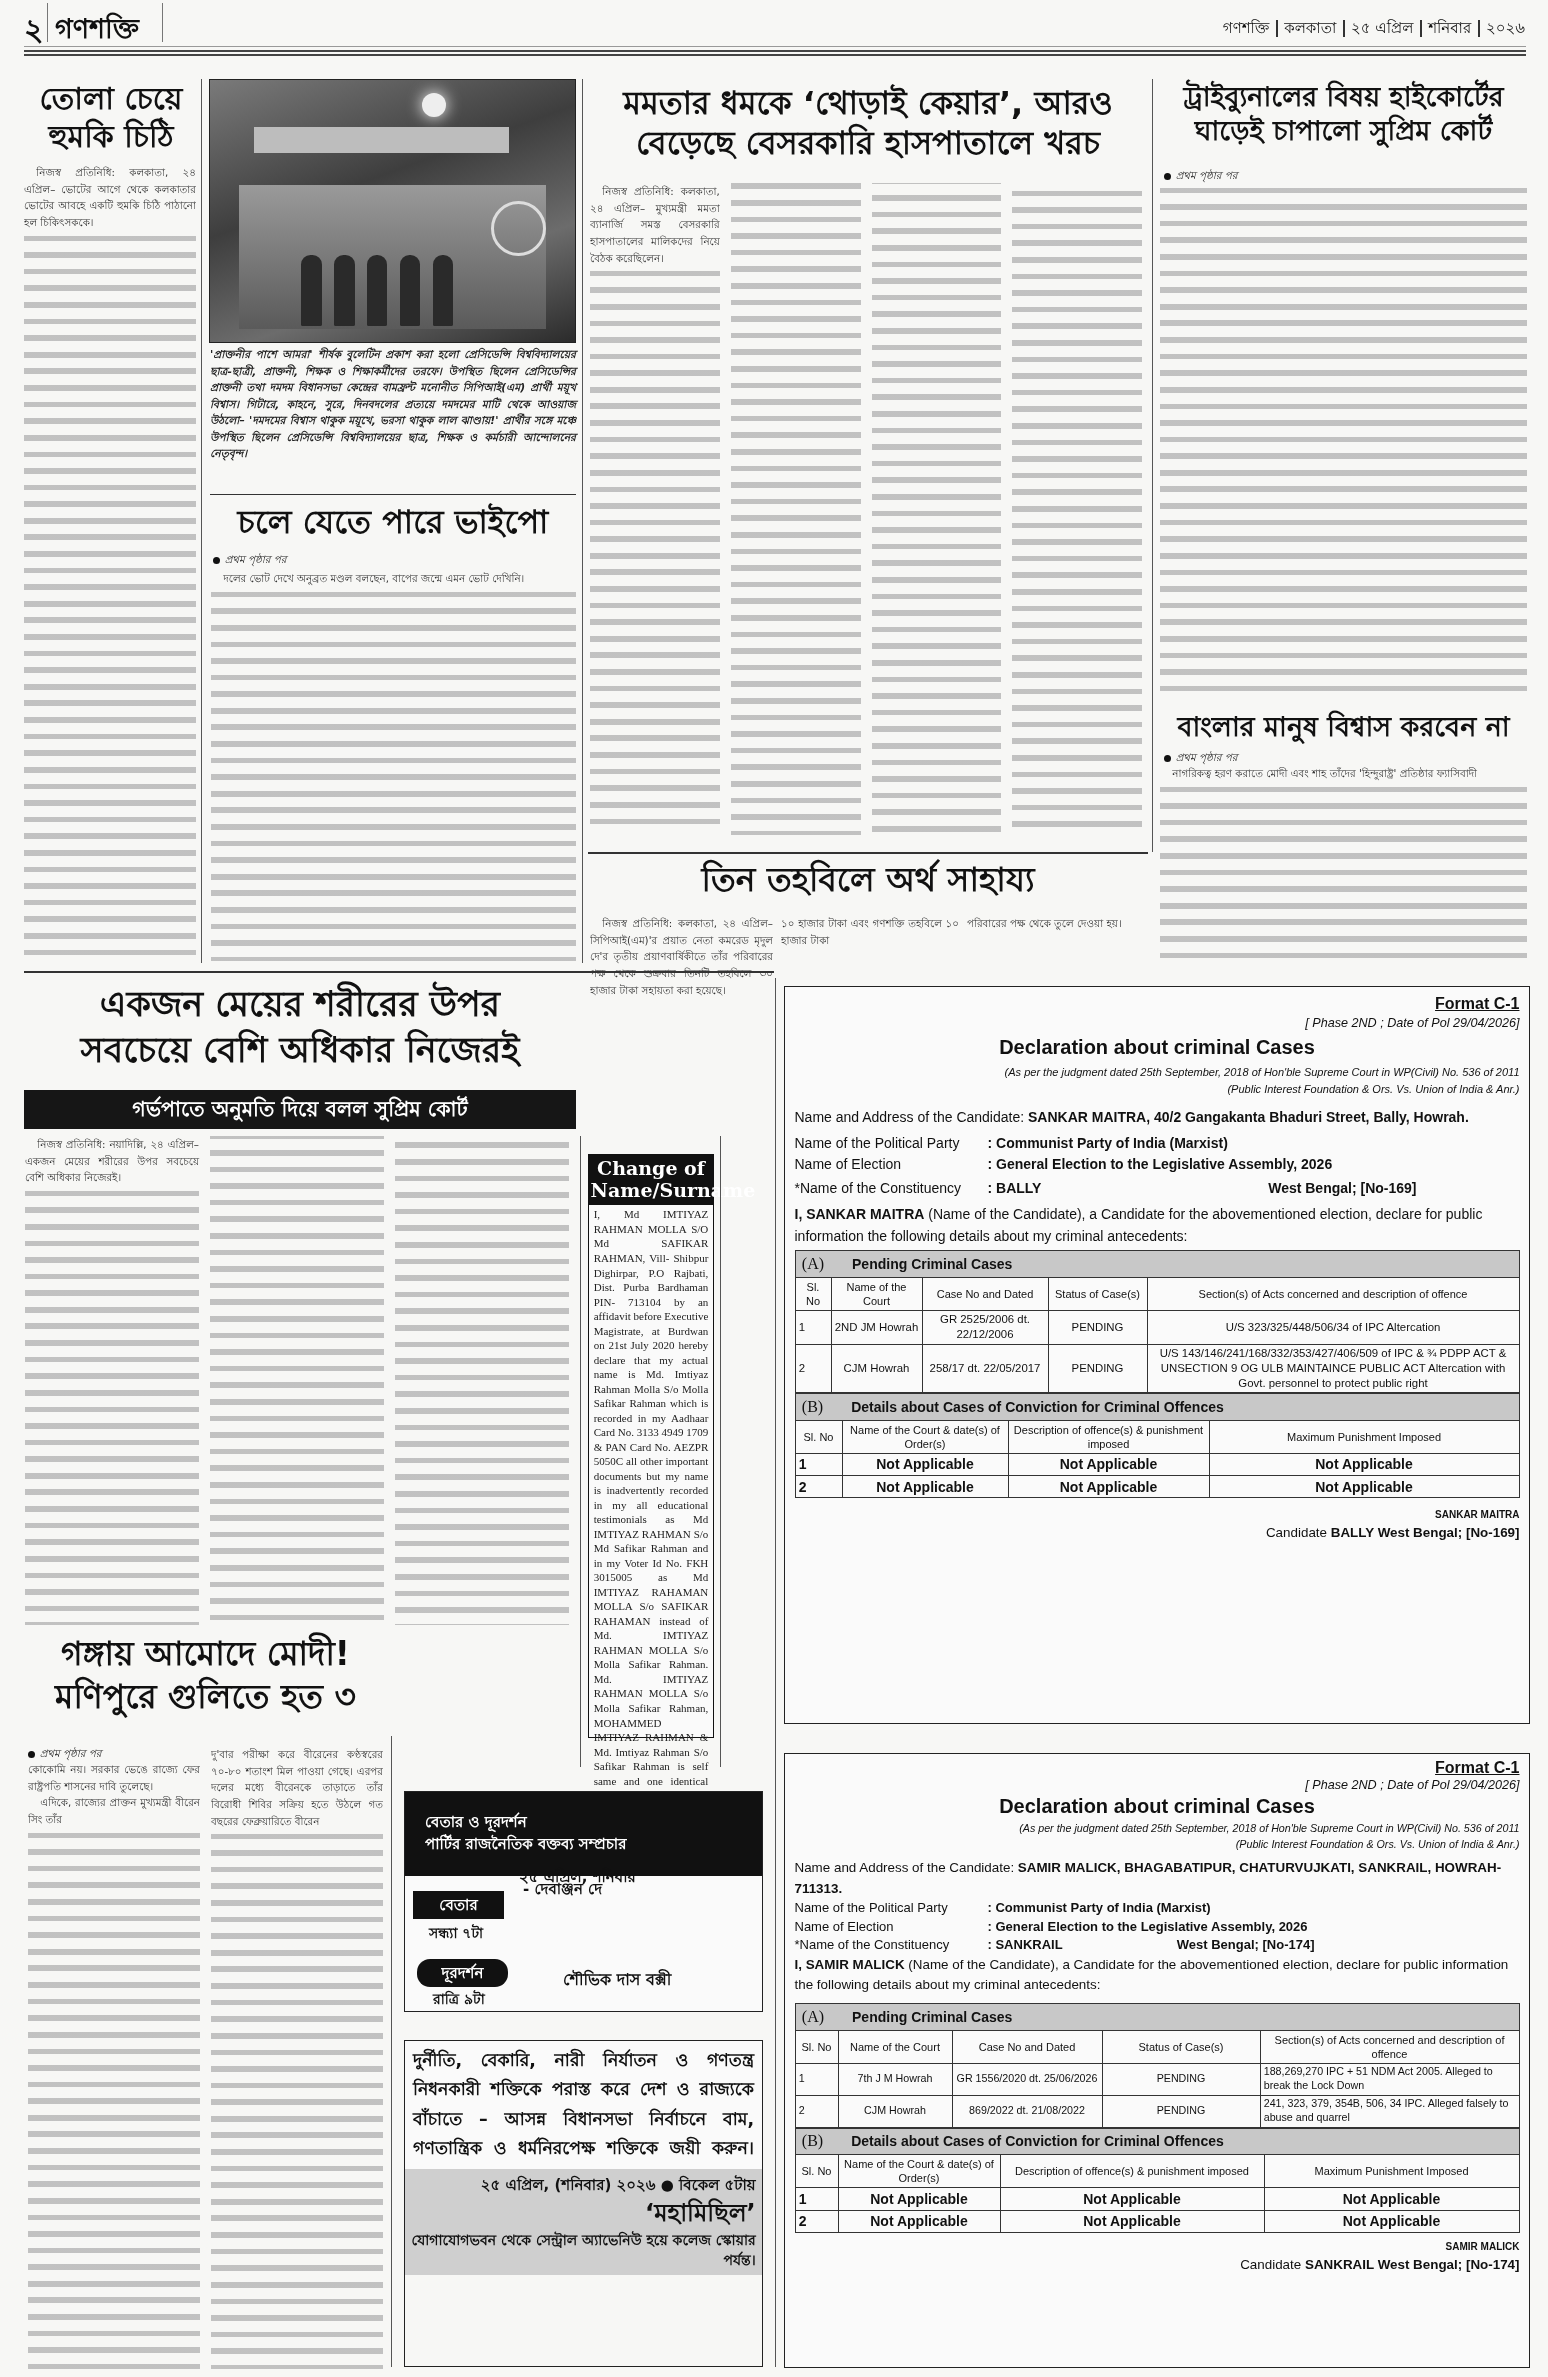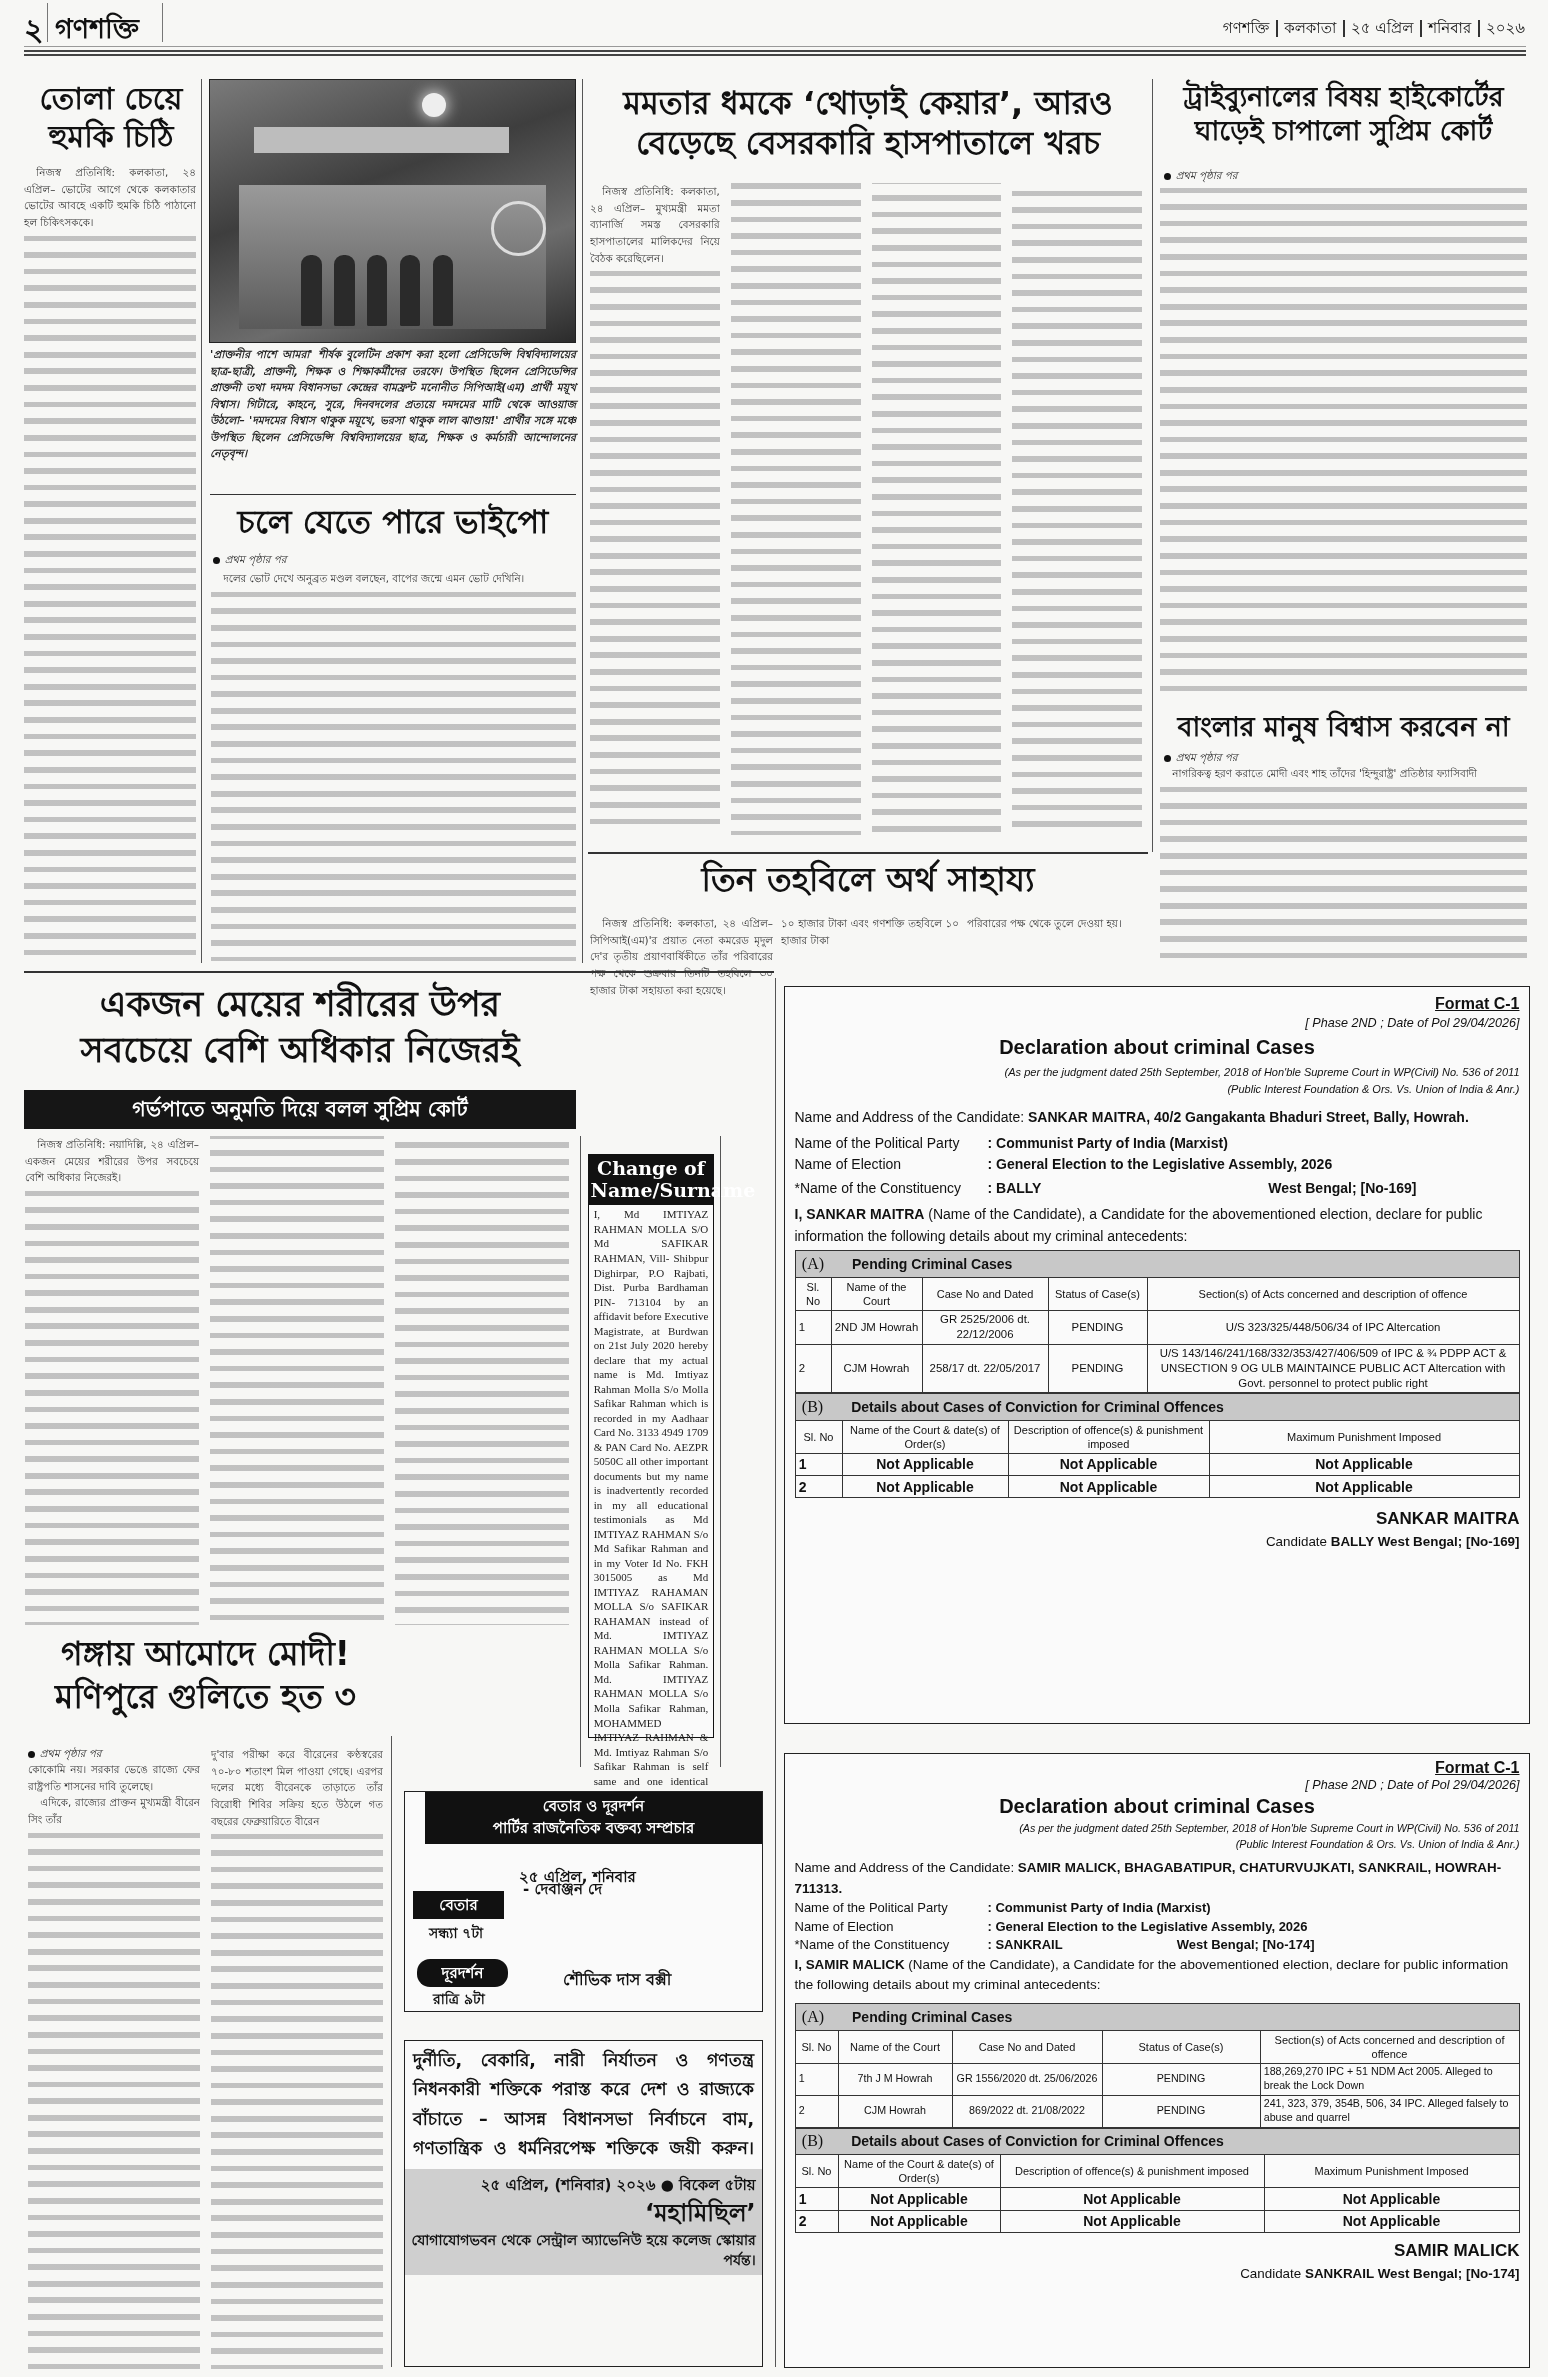--- a/index.html
+++ b/index.html
@@ -41,21 +41,21 @@
 
   .blackbar { background: #161616; color: #fff; text-align: center; font-weight: bold; }
 
   
   .con-box { border: 1.6px solid #111; background: #fafafa; }
   .con-head { background: #111; color: #fff; font-family: "DejaVu Serif", serif; font-weight: bold; font-size: 19px; text-align: center; line-height: 1.15; padding: 3.2px 1.6px; }
   .con-body { font-family: "Liberation Serif", serif; font-size: 11px; line-height: 1.32; padding: 2.4px 4.7px; text-align: justify; color: #222; }
 
   
   .radio-box { border: 1.6px solid #222; background: #fafafa; }
-  .radio-head { background: #111; color: #fff; text-align: center; font-size: 15px; font-weight: bold; line-height: 1.45; padding: 4px; margin-left: 20px; }
+  .radio-head { background: #111; color: #fff; text-align: left; font-size: 15px; font-weight: bold; line-height: 1.45; padding: 20px; }
   .tag-black { background: #111; color: #fff; font-size: 15px; font-weight: bold; text-align: center; padding: 1.6px 4.7px; }
 
   
   .pen-box { border: 1.6px solid #222; }
   .pen-head { background: #111; color: #fff; font-size: 20.5px; font-weight: bold; text-align: center; line-height: 1.5; padding: 4.7px 4.7px; }
   .pen-body { background: #fafafa; font-size: 17.4px; font-weight: bold; line-height: 1.7; text-align: justify; padding: 4.7px 8px; text-align-last: justify; }
   .pen-foot { background: #cfcfcf; text-align: right; padding: 4.7px 6.3px; }
 
   
   .decl { border: 1.6px solid #222; background: #fafafa; font-family: "Liberation Sans", sans-serif; padding: 8px 9.5px; }
@@ -68,21 +68,21 @@
   .decl .kv .k { width: 193px; }
   .decl .kv .v { font-weight: bold; }
   .decl .kv .v2 { font-weight: bold; margin-left: auto; margin-right: 103px; }
   .decl table { width: 100%; border-collapse: collapse; font-size: 11.4px; margin-top: 3.2px; }
   .decl td, .decl th { border: 1.2px solid #333; padding: 1.6px 3.2px; text-align: center; vertical-align: middle; font-weight: normal; line-height: 1.3; }
   .decl th { font-size: 11px; }
   .decl .sect { background: #c8c8c8; text-align: left; font-weight: bold; font-size: 14px; padding: 2.4px 6.3px; }
   .decl .sect .lbl { font-weight: normal; font-family: "Liberation Serif", serif; margin-right: 28px; font-size: 16px; }
   .decl td.na { font-weight: bold; font-size: 14px; }
   .decl td.slno { text-align: left; }
-  .decl .sig { text-align: right; font-weight: bold; font-size: 17px; margin-top: 11px; }
+  .decl .sig { text-align: right; font-weight: bold; font-size: 10px; margin-top: 11px; }
   .decl .cand { text-align: right; font-size: 13.4px; margin-top: 4.7px; }
   .decl .cand b { font-weight: bold; }
 </style>
 </head>
 <body>
 
 <div class="abs mast-num">২</div>
 <div class="abs mast-vline" style="left:47px"></div>
 <div class="abs mast-name">গণশক্তি</div>
 <div class="abs mast-vline" style="left:162px"></div>

